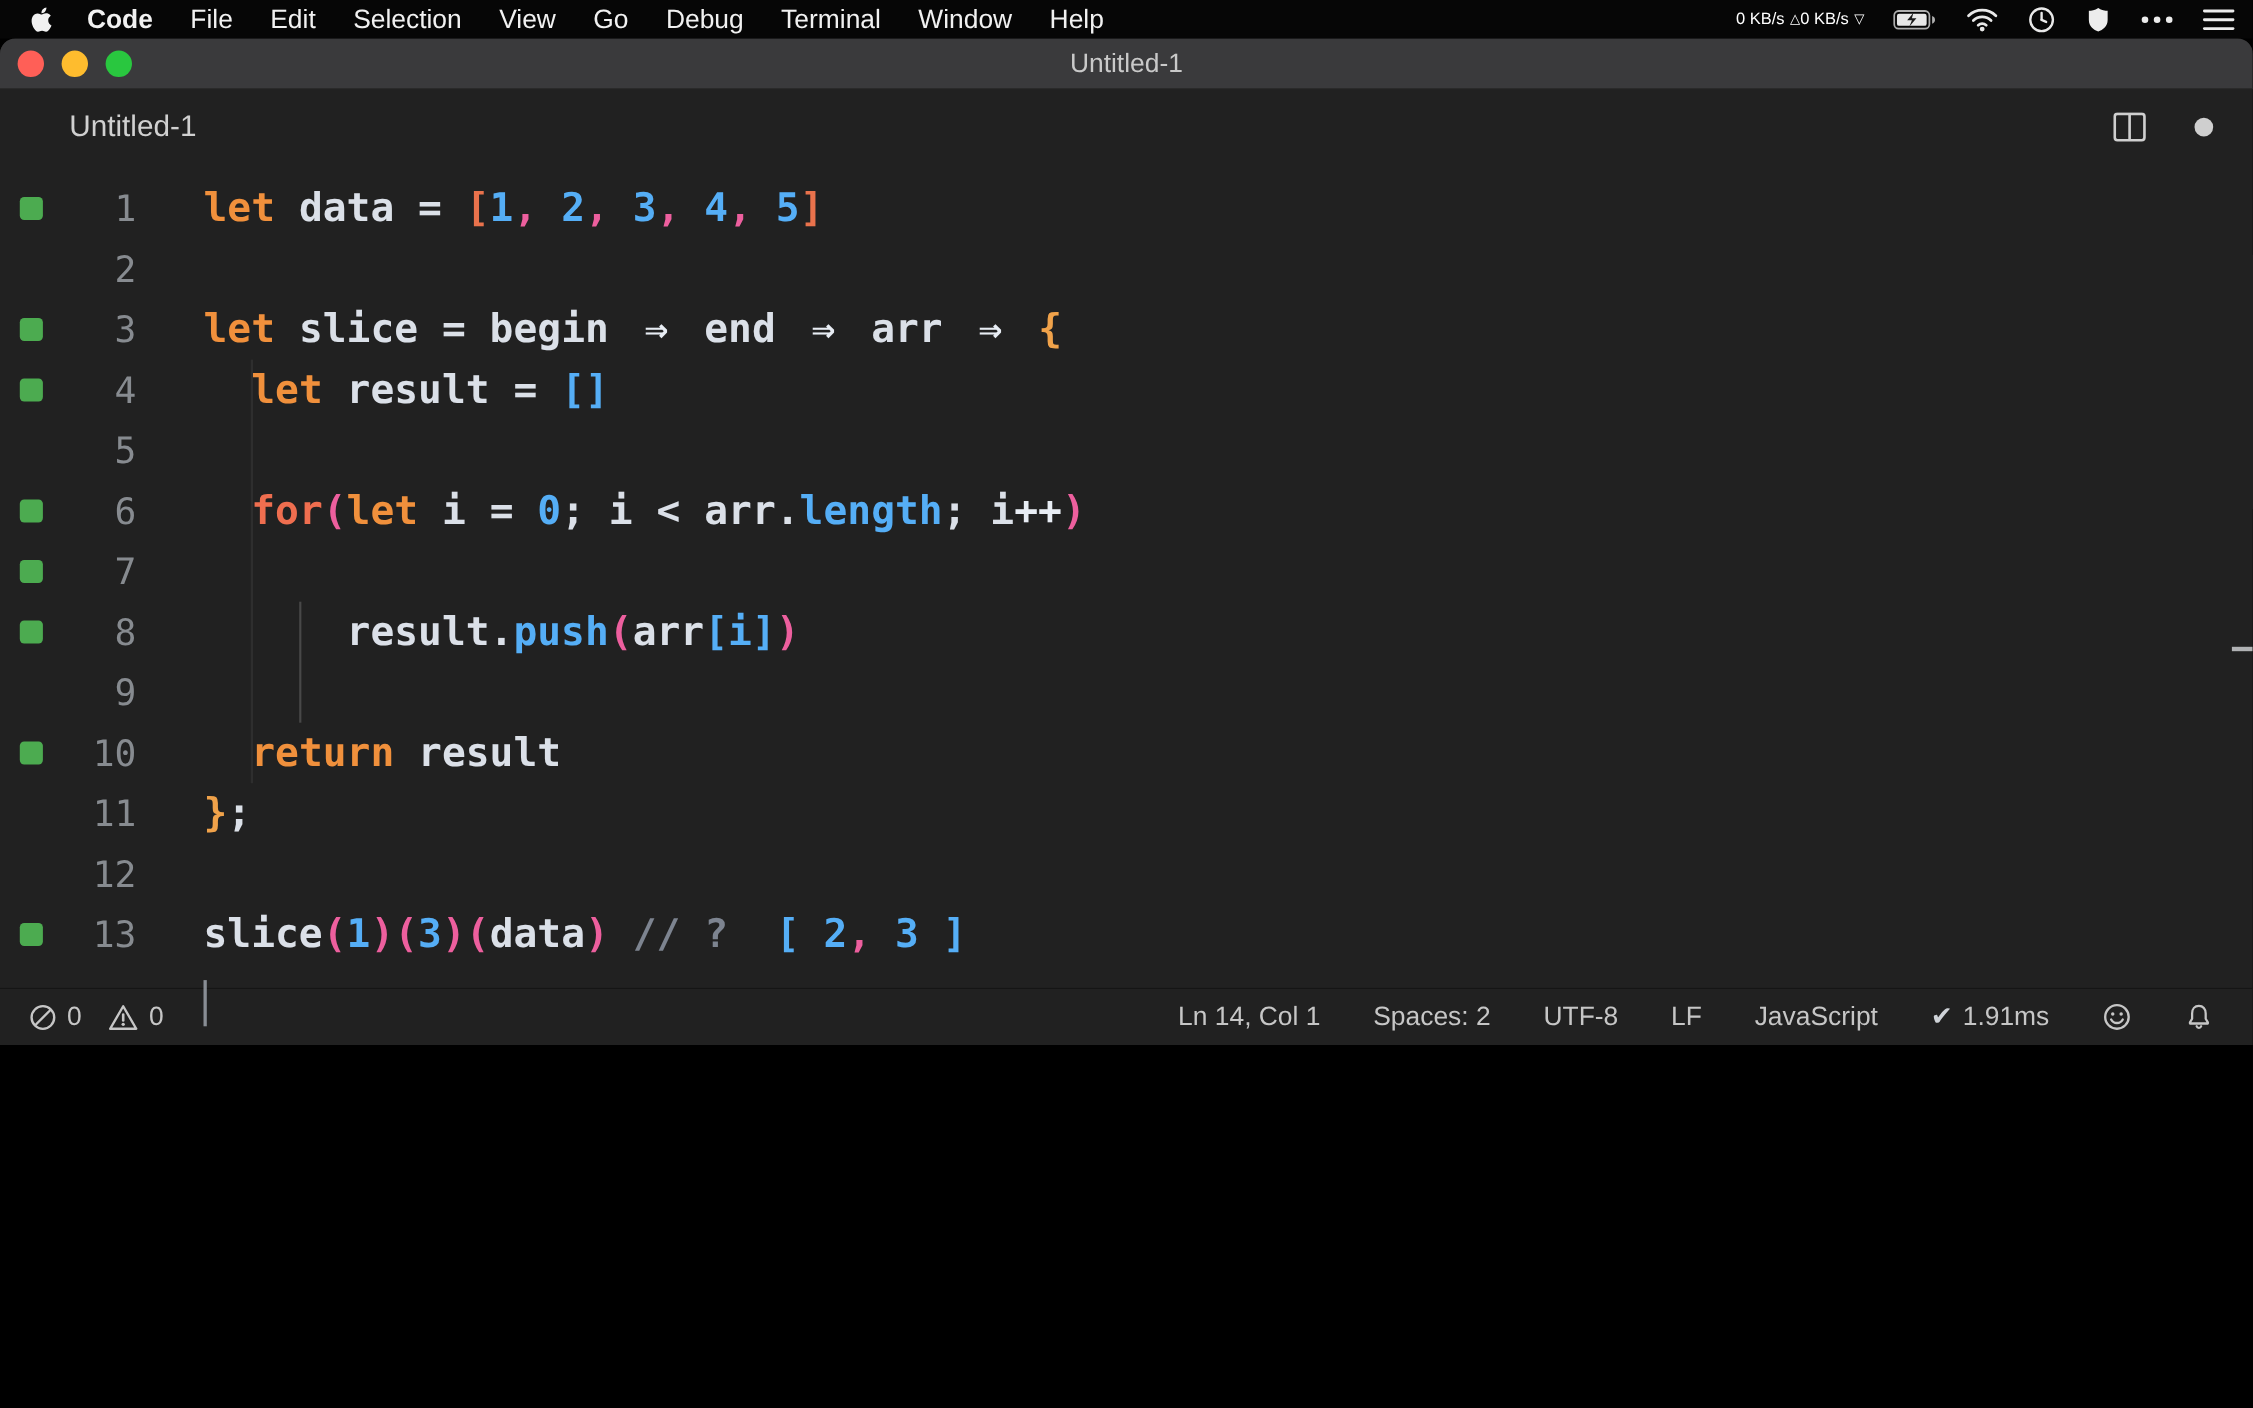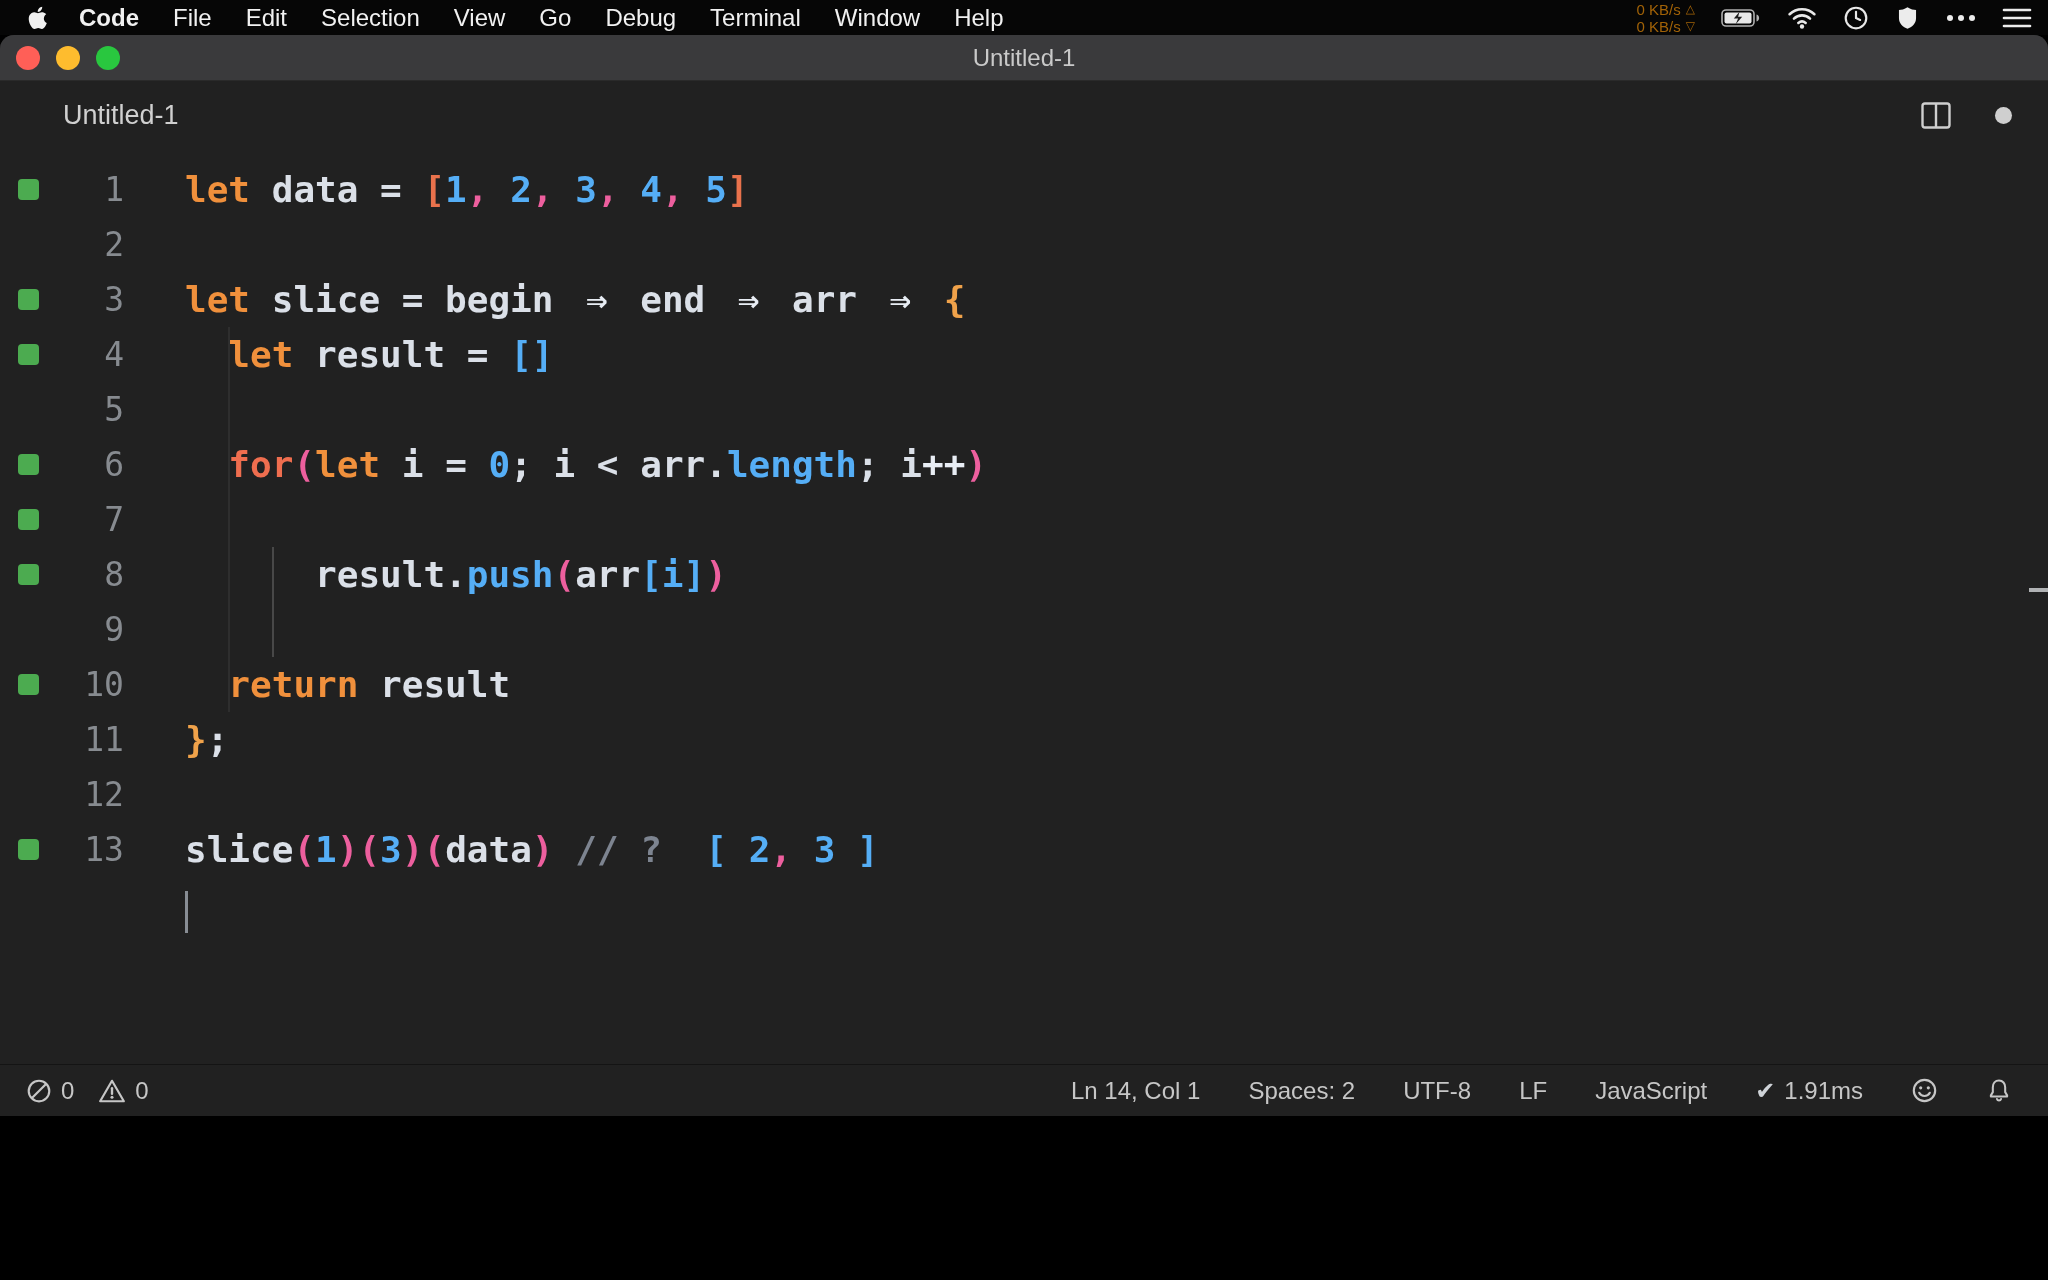--- a/index.html
+++ b/index.html
@@ -5,27 +5,27 @@
   * { margin:0; padding:0; box-sizing:border-box; }
   html,body { width:2048px; height:1280px; overflow:hidden; background:#000; font-family:"Liberation Sans", sans-serif; }
 
   
   .menu-bar { height:35px; background:#060606; display:flex; align-items:center; padding:0 16px 0 26px; color:#f1f1f1; font-size:24px; }
   .apple { display:flex; align-items:center; margin-right:14px; }
   .menu-items { display:flex; align-items:center; }
   .menu-item { padding:0 17px; white-space:nowrap; }
   .menu-item.app-name { font-weight:bold; }
   .menu-right { margin-left:auto; display:flex; align-items:center; gap:26px; }
-  .net { text-align:right; font-size:15px; line-height:17px; color:#a16207; display:flex; flex-direction:column; }
+  .net { text-align:right; font-size:15px; line-height:17px; color:#ffffff; display:flex; }
   .net-row { display:flex; align-items:center; justify-content:flex-end; gap:5px; }
   .tri { font-size:12px; }
   .mb-icon { display:flex; align-items:center; }
 
   
-  .window { height:1081px; background:#212121; border-radius:14px 14px 0 0; overflow:hidden; display:flex; flex-direction:column; }
+  .window { height:915px; background:#212121; border-radius:14px 14px 0 0; overflow:hidden; display:flex; flex-direction:column; }
 
   .title-bar { height:46px; background:#3a3a3c; border-bottom:1px solid #2a2a2a; position:relative; display:flex; align-items:center; }
   .traffic { display:flex; gap:16px; padding-left:16px; }
   .tl { width:24px; height:24px; border-radius:50%; }
   .tl.red { background:var(--c-traffic-red); }
   .tl.yellow { background:var(--c-traffic-yellow); }
   .tl.green { background:var(--c-traffic-green); }
   .window-title { position:absolute; left:0; right:0; text-align:center; color:#c9c9c9; font-size:24px; }
 
   .tab-row { height:69px; display:flex; align-items:center; background:#212121; }

